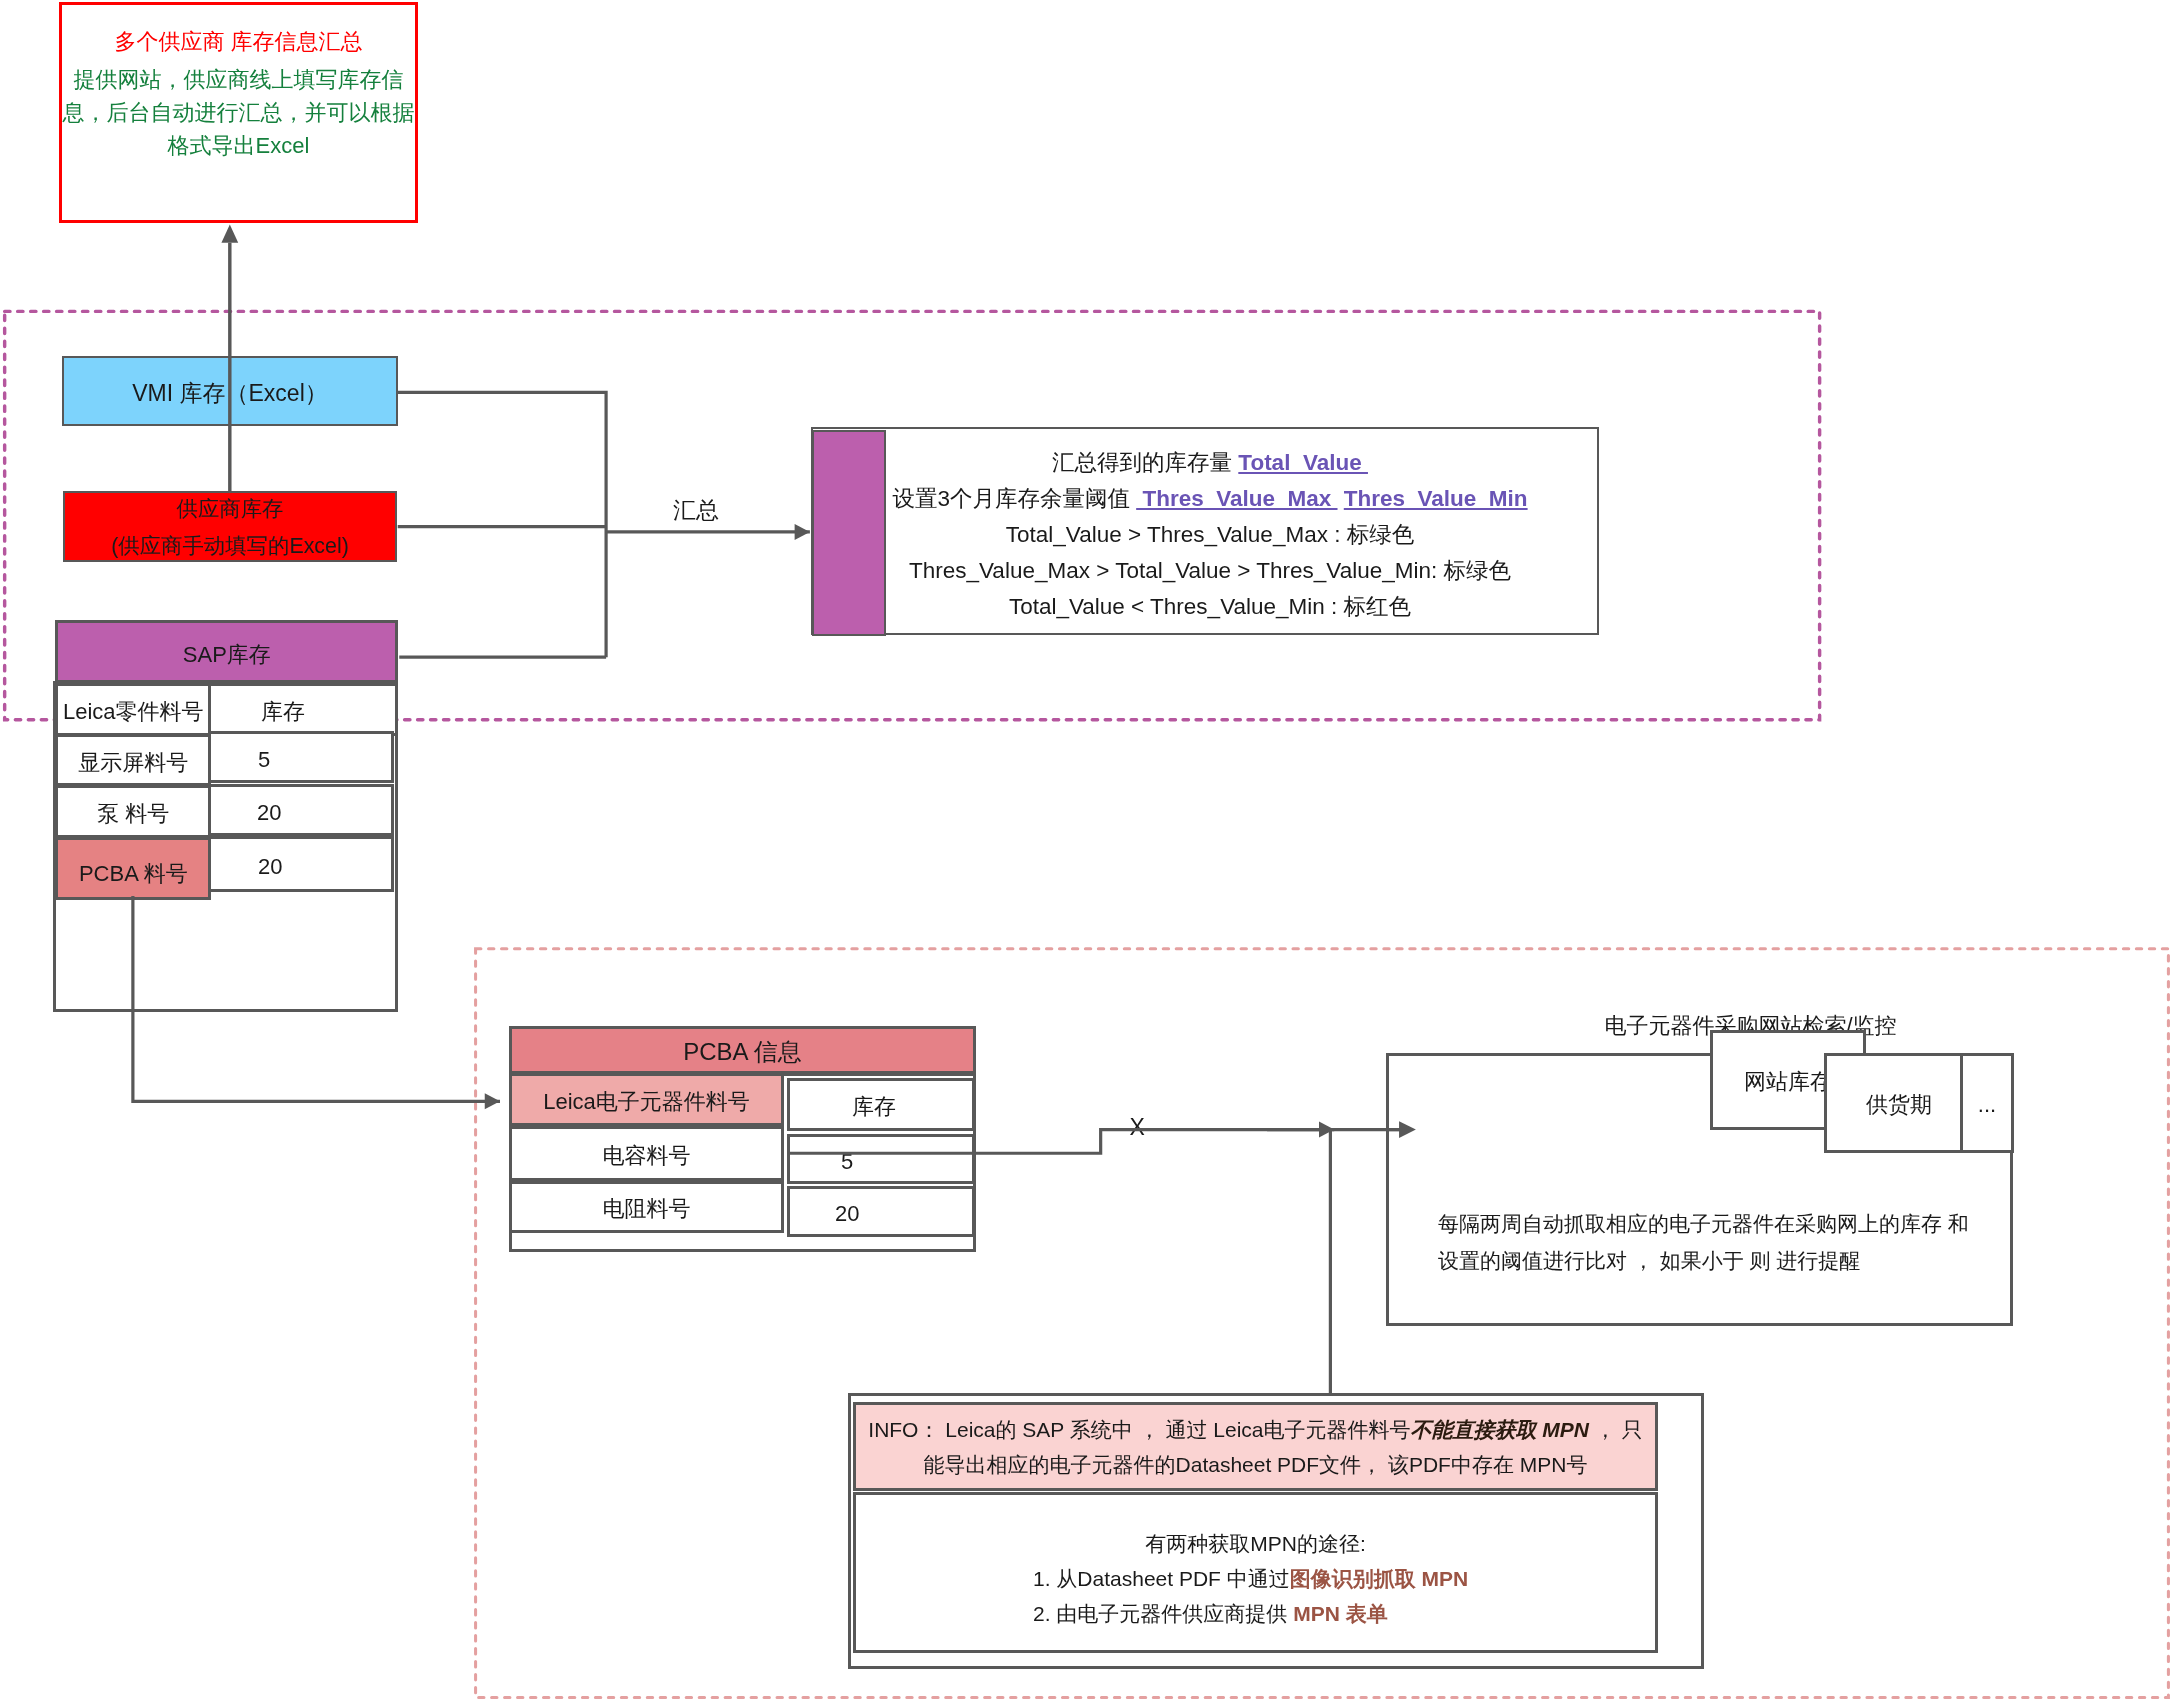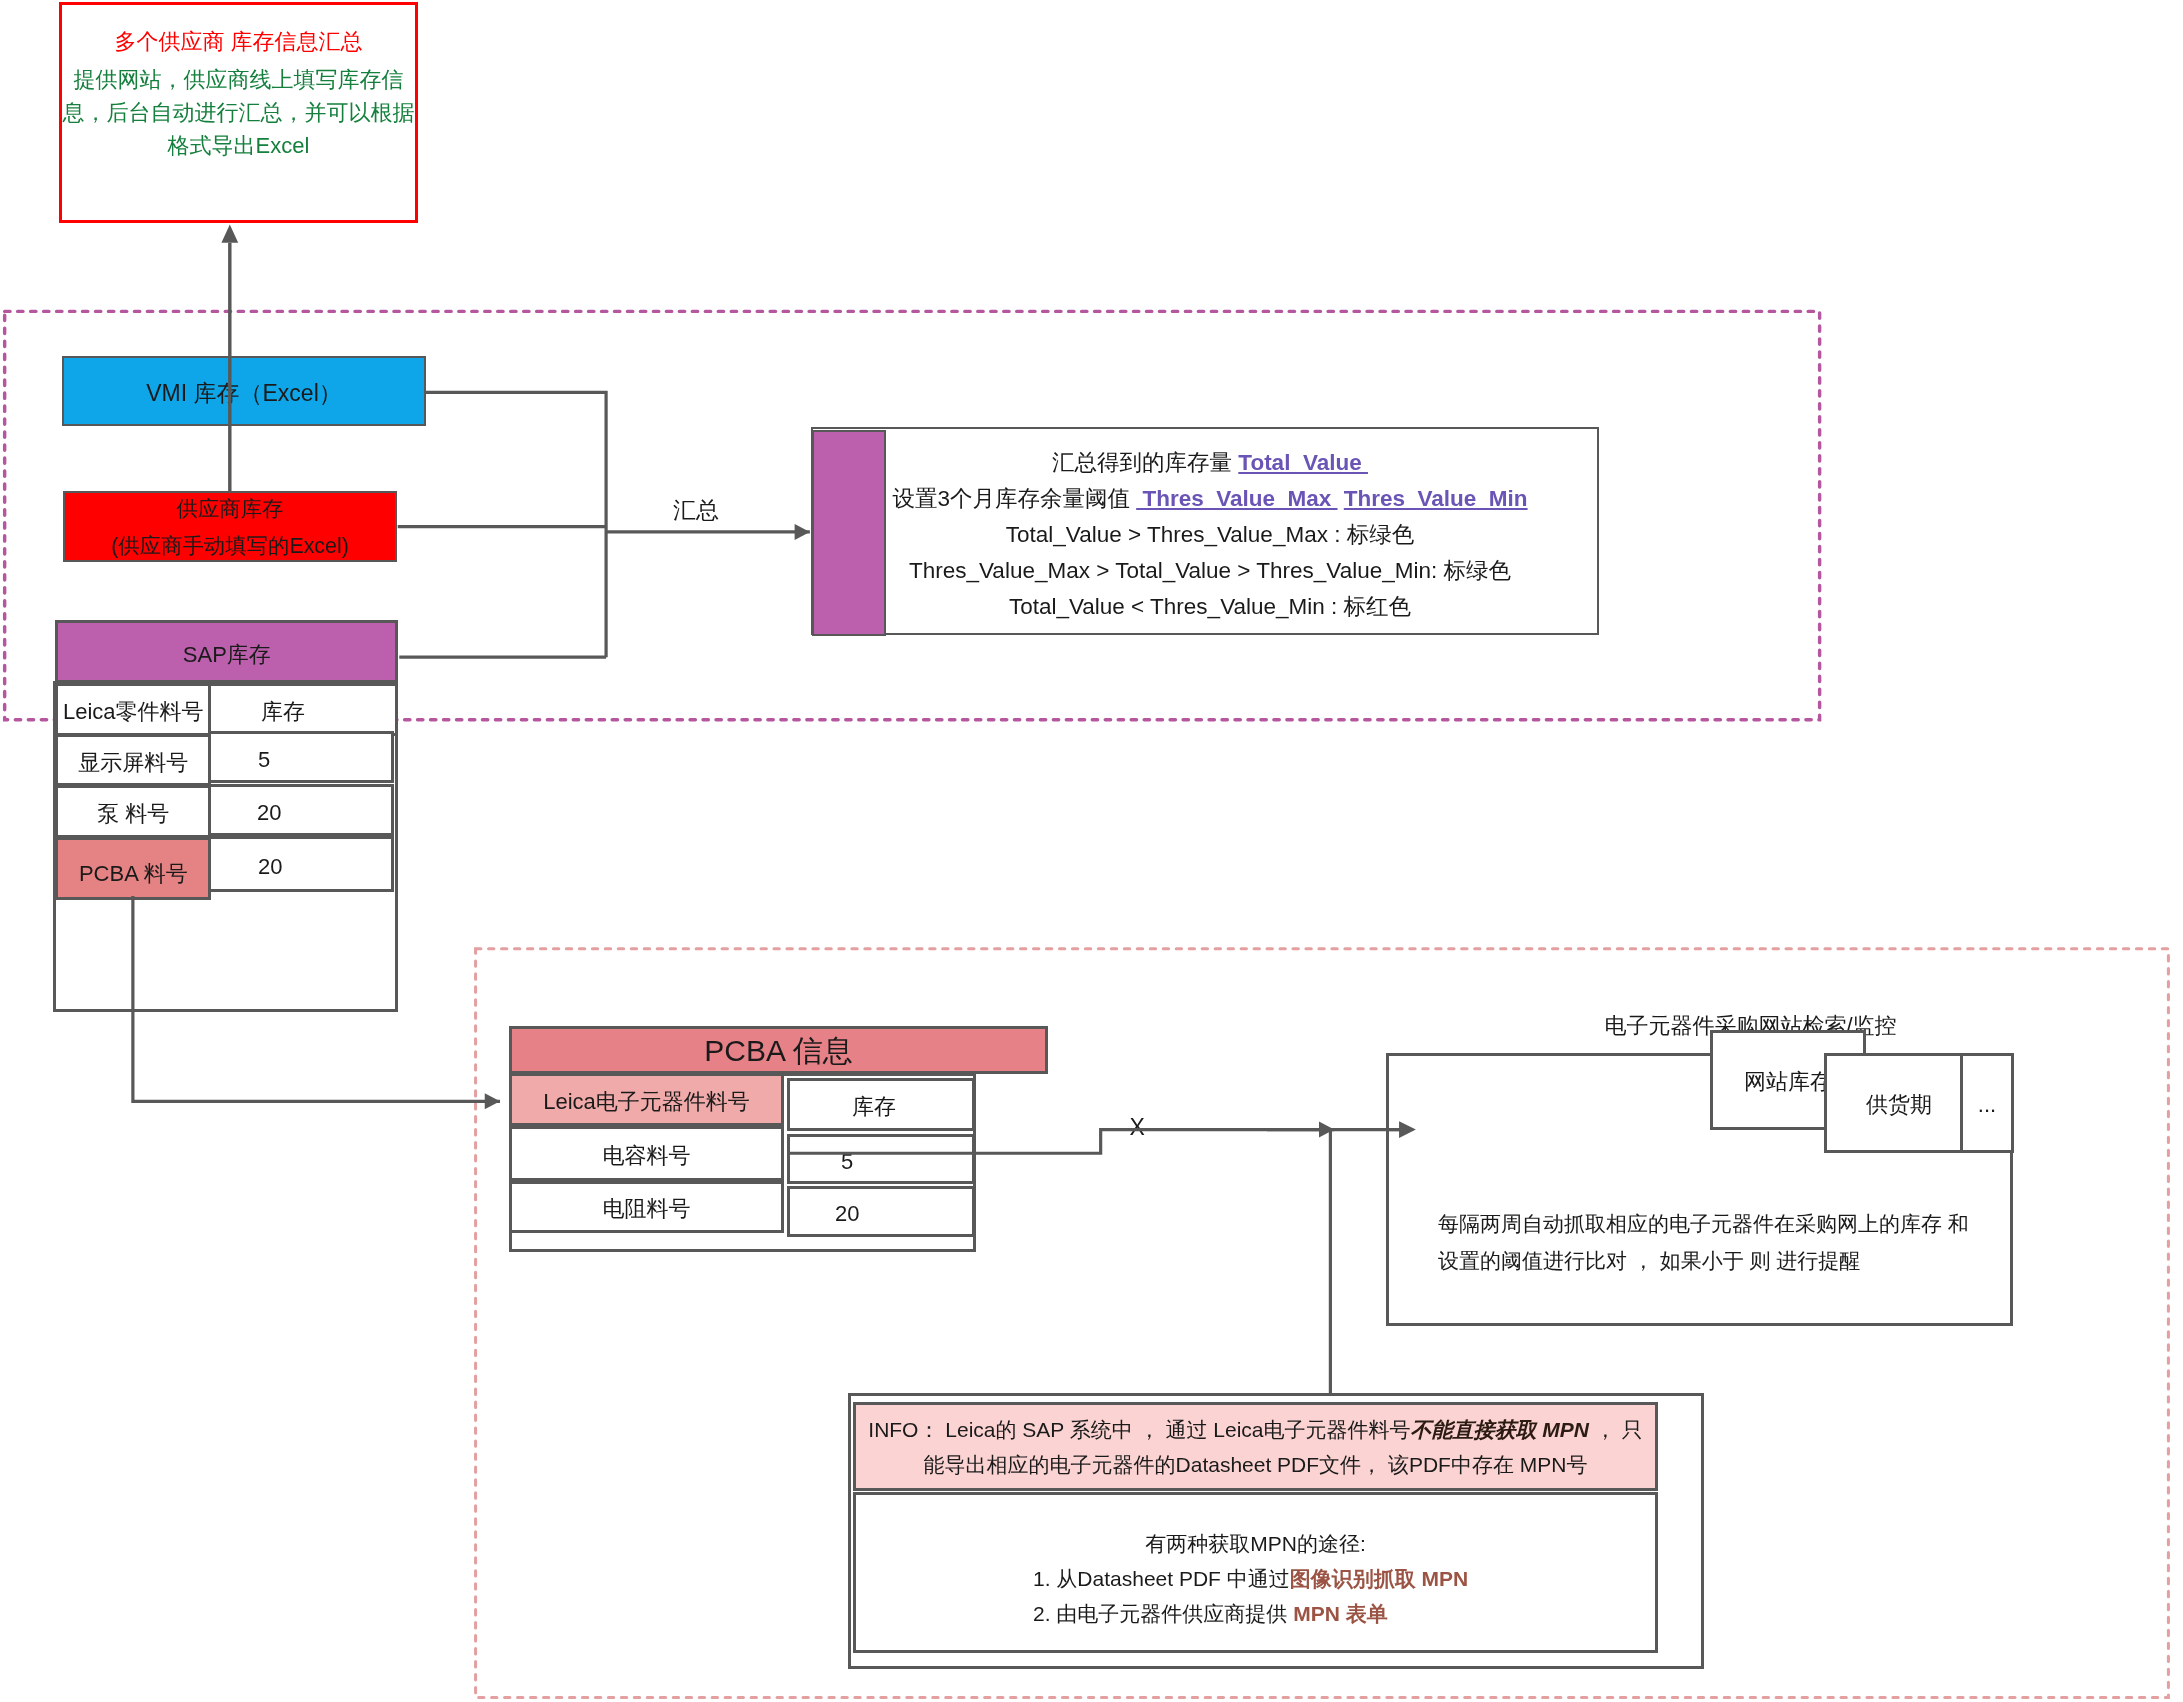--- a/index.html
+++ b/index.html
@@ -15,21 +15,21 @@
 
   
   #callout{position:absolute;left:59px;top:1.5px;width:359px;height:221px;
            border:3.1px solid #ff0000;background:#fff;box-sizing:border-box;}
   #callout .hd{position:absolute;left:0;right:0;top:25px;text-align:center;
                color:#ff0000;font-size:22px;line-height:23px;}
   #callout .bd{position:absolute;left:-1.5px;right:-1.5px;top:58px;text-align:center;
                color:#15803d;font-size:22px;line-height:33px;white-space:nowrap;}
 
   
-  #vmi{left:62px;top:356px;width:364px;height:70px;background:#0ea5e9;font-size:23px;padding-top:4.6px;}
+  #vmi{left:62px;top:356px;width:336px;height:70px;background:#7dd3fc;font-size:23px;padding-top:4.6px;}
   #supplier{left:63px;top:491px;width:334px;height:71px;background:#ff0000;font-size:21.4px;
             flex-direction:column;line-height:37px;padding-top:3.1px;}
 
   
   #sap-wrap{position:absolute;left:53px;top:620px;width:347px;height:393px;}
   #sap-outer{position:absolute;left:0;top:61px;width:345px;height:331px;border:3.1px solid #585858;
              box-sizing:border-box;background:#fff;}
   #sap-head{position:absolute;left:2.3px;top:0;width:343px;height:63px;background:#bc5fad;
             border:3.1px solid #585858;box-sizing:border-box;display:flex;align-items:center;
             justify-content:center;font-size:22px;padding-top:6px;}
@@ -42,23 +42,23 @@
   #thr-accent{position:absolute;left:812px;top:430px;width:74px;height:206px;
               background:#bc5fad;border:2.3px solid #585858;box-sizing:border-box;}
   #thr-text{position:absolute;left:890px;top:445px;width:640px;text-align:center;
             font-size:22.5px;line-height:36px;white-space:nowrap;}
   .lnk{color:#6a54b5;font-weight:bold;text-decoration:underline;}
 
   
   #pcba-wrap{position:absolute;left:509px;top:1026px;width:467px;height:229px;}
   #pcba-outer{position:absolute;left:0;top:47px;width:467px;height:179px;border:3.1px solid #585858;
               box-sizing:border-box;background:#fff;}
-  #pcba-head{position:absolute;left:0;top:0;width:539px;height:48px;background:#e58187;
+  #pcba-head{position:absolute;left:0;top:0;width:467px;height:48px;background:#e58187;
              border:3.1px solid #585858;box-sizing:border-box;display:flex;align-items:center;
-             justify-content:center;font-size:30px;padding-top:3.8px;}
+             justify-content:center;font-size:24px;padding-top:3.8px;}
   .pcell{position:absolute;box-sizing:border-box;border:3.1px solid #585858;background:#fff;
          display:flex;align-items:center;justify-content:center;font-size:22px;padding-top:4.6px;}
 
   
   #mpn-title{position:absolute;left:1437px;top:1011px;width:627px;text-align:center;font-size:22px;}
   #mpn-outer{position:absolute;left:1386px;top:1053px;width:627px;height:273px;border:3.1px solid #585858;
              box-sizing:border-box;background:#fff;}
   .mcell{position:absolute;box-sizing:border-box;border:3.1px solid #585858;background:#fff;
          display:flex;align-items:center;justify-content:center;font-size:22px;padding-top:3.8px;}
   #mpn-body{position:absolute;left:1438px;top:1205px;width:580px;font-size:21px;line-height:37px;

